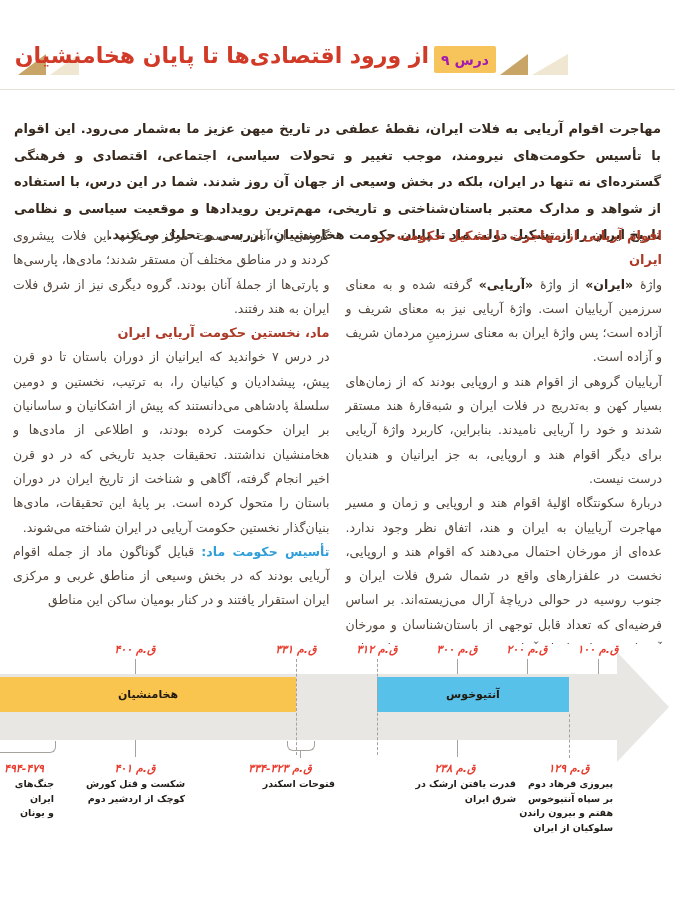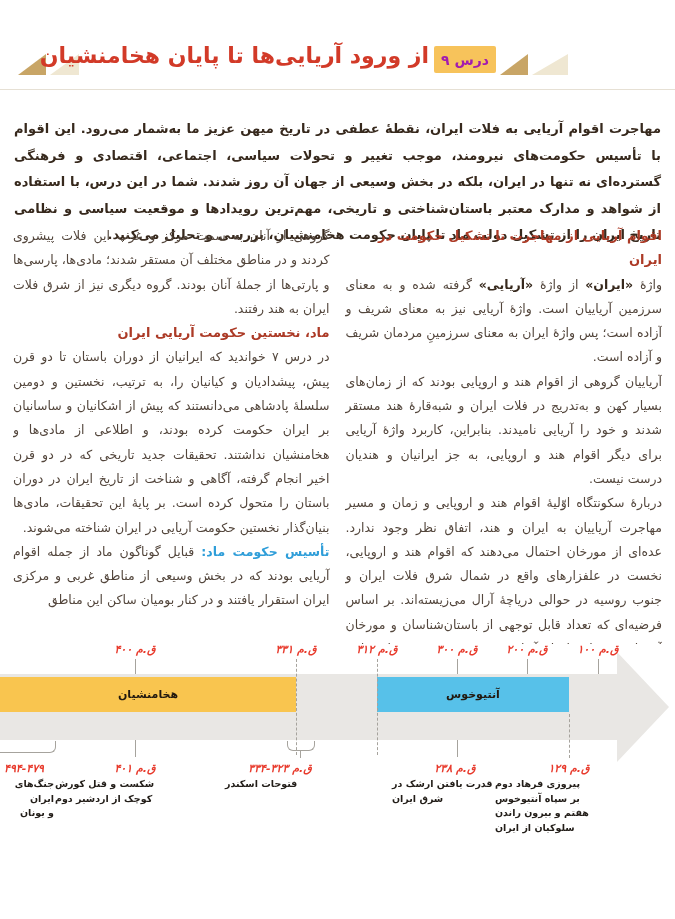--- a/index.html
+++ b/index.html
@@ -46,29 +46,29 @@
     clip-path:polygon(0 0,100% 50%,0 100%);}
   .era-bar{position:absolute;top:677px;height:35px;display:flex;align-items:center;justify-content:center;
     font-size:11px;font-weight:bold;color:#22190f;direction:rtl;}
   .tick{position:absolute;width:0;border-left:1px solid #a6a39d;}
   .dash{position:absolute;width:0;border-left:1px dashed #a6a39d;}
   .tl-date{position:absolute;height:14px;text-align:center;
     font-size:11px;font-weight:bold;color:#e83a2c;direction:ltr;white-space:nowrap;font-style:italic;}
   .bracket{position:absolute;border-left:1px solid #a6a39d;border-right:1px solid #a6a39d;
     border-bottom:1px solid #a6a39d;border-radius:0 0 6px 6px;}
   .ev-cap{position:absolute;font-size:9.5px;line-height:14.5px;font-weight:bold;color:#221d18;
-    text-align:left;white-space:pre-line;direction:rtl;}
+    text-align:right;white-space:pre-line;direction:rtl;}
   .clip-right{text-align:right;overflow:hidden;}
 </style>
 </head>
 <body>
 
 <div class="tri tan" style="left:18px;top:54px;width:28px;height:21px;"></div>
 <div class="tri cream" style="left:50px;top:54px;width:29px;height:21px;"></div>
-<div class="lesson-title">از ورود آریایی‌ها تا پایان هخامنشیان</div>
+<div class="lesson-title">از ورود اقتصادی‌ها تا پایان هخامنشیان</div>
 <div class="lesson-badge">درس ۹</div>
 <div class="tri tan" style="left:500px;top:54px;width:28px;height:21px;"></div>
 <div class="tri cream" style="left:532px;top:54px;width:36px;height:21px;"></div>
 <div class="header-rule"></div>
 
 <p class="intro">مهاجرت اقوام آریایی به فلات ایران، نقطهٔ عطفی در تاریخ میهن عزیز ما به‌شمار می‌رود. این اقوام با تأسیس حکومت‌های نیرومند، موجب تغییر و تحولات سیاسی، اجتماعی، اقتصادی و فرهنگی گسترده‌ای نه تنها در ایران، بلکه در بخش وسیعی از جهان آن روز شدند. شما در این درس، با استفاده از شواهد و مدارک معتبر باستان‌شناختی و تاریخی، مهم‌ترین رویدادها و موقعیت سیاسی و نظامی تاریخ ایران را از تشکیل دولت ماد تا پایان حکومت هخامنشیان، بررسی و تحلیل می‌کنید.</p>
 
 <div class="cols">
   <div class="col">
     <h3>اقوام آریایی از مهاجرت تا تشکیل حکومت در ایران</h3>

